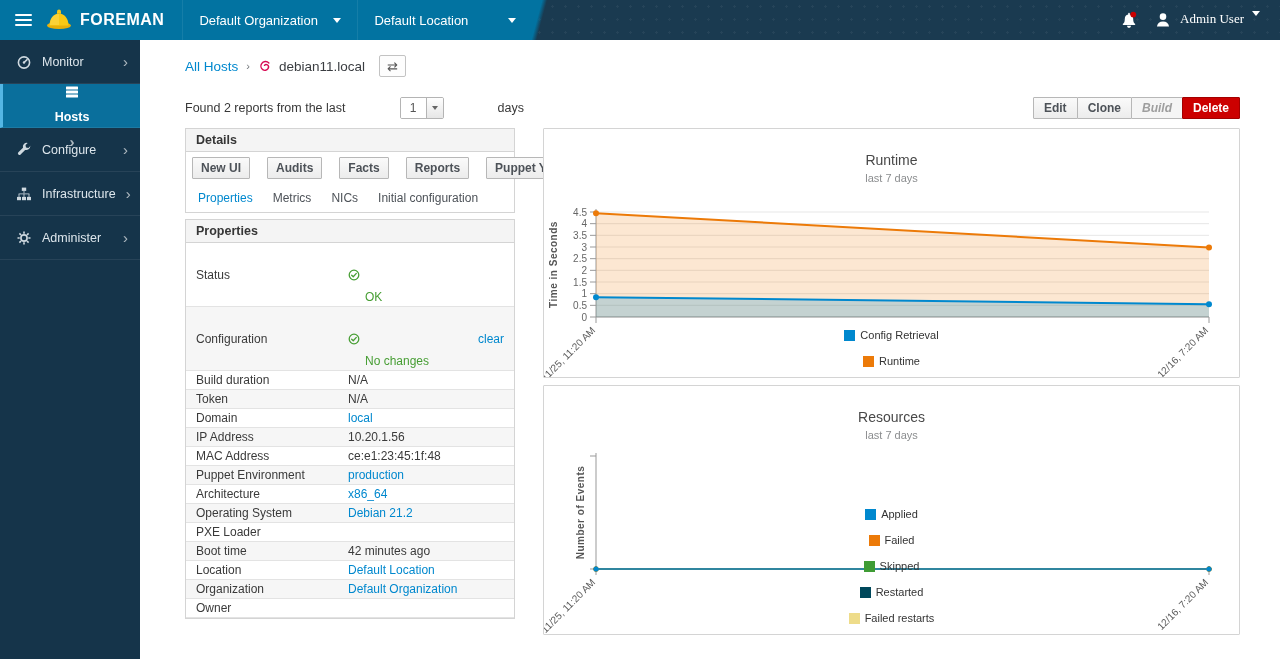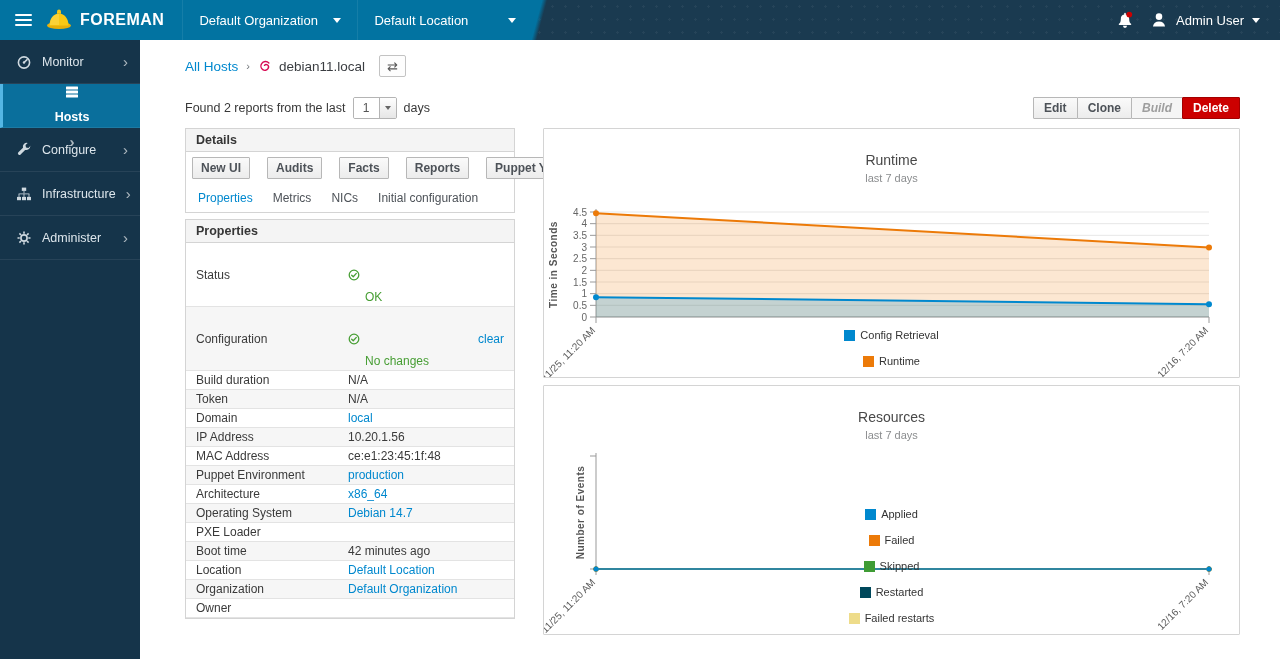--- a/index.html
+++ b/index.html
@@ -23,21 +23,21 @@
   .nav-left { display:flex; align-items:center; height:100%; }
   .hamburger { width:46px; height:100%; display:flex; flex-direction:column; justify-content:center; align-items:center; gap:3px; cursor:pointer; }
   .hamburger span { display:block; width:17px; height:2px; background:#fff; border-radius:1px; }
   .brand { display:flex; align-items:center; gap:8px; padding-right:18px; }
   .brand-text { color:#fff; font-weight:bold; font-size:16px; letter-spacing:0.5px; }
   .taxonomy { display:flex; align-items:center; gap:8px; color:#fff; font-size:13px; height:100%; padding:0 16px; min-width:175px; cursor:pointer; border-left:1px solid rgba(255,255,255,0.08); }
   .taxonomy .caret { margin-left:auto; }
   .caret { width:0; height:0; border-left:4px solid transparent; border-right:4px solid transparent; border-top:5px solid #fff; display:inline-block; }
   .nav-right { display:flex; align-items:center; gap:16px; padding-right:20px; }
   .nav-icon { width:18px; height:18px; cursor:pointer; }
-  .user-menu { display:flex; align-items:center; gap:8px; color:#fff; font-size:13px; cursor:pointer; }
+  .user-menu { display:flex; gap:8px; color:#fff; font-size:13px; cursor:pointer;font-family:Liberation Serif, serif; }
 
   
   .sidebar {
     position:fixed; top:40px; left:0; bottom:0; width:140px; z-index:20;
     background:#15344a;
   }
   .side-item {
     height:44px; display:flex; align-items:center; gap:10px;
     padding:0 12px 0 16px; color:#dde6ec; font-size:12.5px; cursor:pointer;
     border-bottom:1px solid rgba(255,255,255,0.08);
@@ -61,21 +61,21 @@
   .breadcrumb a { color:#0088ce; text-decoration:none; cursor:pointer; }
   .crumb-sep { color:#72767b; font-size:11px; }
   .crumb-host { display:flex; align-items:center; gap:6px; color:#3a3d41; font-size:13.5px; }
   .switch-btn {
     margin-left:6px; height:22px; padding:0 7px; font-size:13px; color:#555;
     background:#fdfdfd; border:1px solid #c3c3c3; border-radius:2px; cursor:pointer;
     display:inline-flex; align-items:center;
   }
 
   .report-bar { margin-top:18px; display:flex; justify-content:space-between; align-items:center; height:24px; }
-  .report-left { display:flex; align-items:center; font-size:12.5px; color:#383838; }
+  .report-left { display:flex; align-items:center; font-size:12.5px; color:#383838;gap:47px; }
   .combobox { display:inline-flex; margin:0 7px; height:22px; border:1px solid #b4b4b4; border-radius:2px; overflow:hidden; cursor:pointer; }
   .combo-val { width:25px; background:#fff; text-align:center; font-size:12px; line-height:20px; color:#555; }
   .combo-btn { width:17px; background:linear-gradient(#fefefe,#e6e6e6); border-left:1px solid #b4b4b4; display:flex; align-items:center; justify-content:center; }
   .combo-btn .caret { border-top-color:#666; border-left-width:3.5px; border-right-width:3.5px; border-top-width:4.5px; }
 
   .btn {
     display:inline-block; padding:2px 10px; font-size:12px; font-weight:bold; line-height:16px;
     color:#4d5258; background:linear-gradient(#fafafa,#ececec);
     border:1px solid #b7b7b7; border-radius:1px; cursor:pointer; white-space:nowrap;text-align:right;
   }
@@ -326,21 +326,21 @@
             </div>
             <div class="prop-row">
               <div class="prop-label">Architecture</div>
                    <div class="prop-value">
                 <a>x86_64</a>
               </div>
             </div>
             <div class="prop-row">
               <div class="prop-label">Operating System</div>
                    <div class="prop-value">
-                <a>Debian 14.7</a>
+                <a>Debian 21.2</a>
               </div>
             </div>
             <div class="prop-row">
               <div class="prop-label">PXE Loader</div>
                    <div class="prop-value">
                 <span></span>
               </div>
             </div>
             <div class="prop-row">
               <div class="prop-label">Boot time</div>

